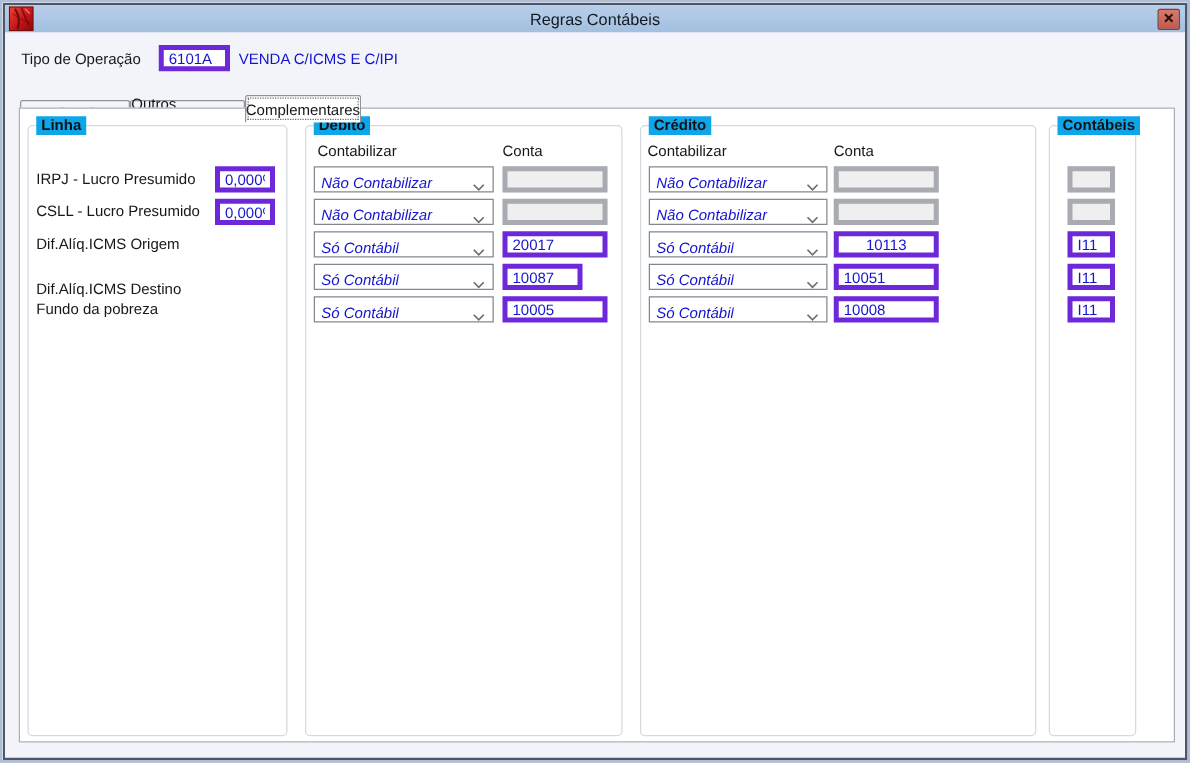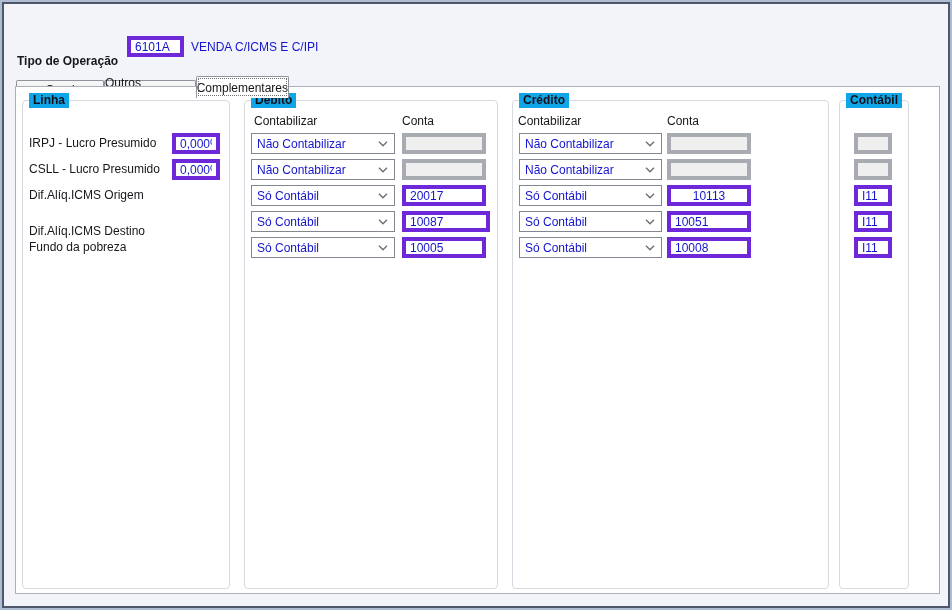--- a/index.html
+++ b/index.html
@@ -70,36 +70,56 @@
   }
   .group-title {
     position:absolute; top:-8px; left:6px; background:#0ea5e9;
     padding:0 4px; font-size:12px; font-weight:bold; color:#111116;
     line-height:15px; white-space:nowrap;
   }
 
   .combo {
     position:absolute; height:21px;
     border:1px solid #828790; background:#fff;
-    display:flex; align-items:center; justify-content:space-between;
-    padding:0 6px 0 5px; cursor:default;
+    display:flex; align-items:flex-end; justify-content:space-between;
+    padding:0 6px 0 5px; cursor:default;font-style:italic;
   }
   .combo-text { font-size:12px; color:#1414CE; white-space:nowrap; overflow:hidden; }
   .chev { flex:0 0 auto; margin-left:4px; display:block; }
 </style>
 </head>
 <body>
 
 <div class="window">
   <div class="inner">
 
+    <div class="titlebar">
+      <svg class="app-icon" viewBox="0 0 20 20">
+        <defs>
+          <linearGradient id="redg" x1="0" y1="0" x2="1" y2="1">
+            <stop offset="0" stop-color="#F04434"></stop>
+            <stop offset="0.55" stop-color="#C41616"></stop>
+            <stop offset="1" stop-color="#8F0505"></stop>
+          </linearGradient>
+        </defs>
+        <rect x="0.5" y="0.5" width="19" height="19" fill="url(#redg)" stroke="#6E1010"></rect>
+        <path d="M5 2 C8 7 9 13 7 18" stroke="#55070c" stroke-width="1.6" fill="none" opacity="0.85"></path>
+        <path d="M10 1 C12 6 14 11 16 15" stroke="#55070c" stroke-width="1.3" fill="none" opacity="0.7"></path>
+        <path d="M3 6 C7 9 12 12 17 13" stroke="#7a0d12" stroke-width="1.1" fill="none" opacity="0.6"></path>
+        <path d="M13 2 L17 6" stroke="#f98e80" stroke-width="1" opacity="0.8"></path>
+      </svg>
+      <span class="title-text">Regras Contábeis</span>
+      <div class="close-btn">
+        <span>✕</span>
+      </div>
+    </div>
 
     <div class="formarea">
 
-      <span class="lbl" style="left:13px; top:28px;font-weight:bold;">Tipo de Operação</span>
+      <span class="lbl" style="left:13px; top:14px;">Tipo de Operação</span>
       <input class="tfield" style="left: 123px; top: 10px; width: 57px;" readonly="" value="6101A">
       <span class="lbl blue-text" style="left:187px; top:14px;">VENDA C/ICMS E C/IPI</span>
 
       <div class="tab" style="left:12px; width:88px;">
         <span>Geral</span>
       </div>
       <div class="tab" style="left:100px; width:92px;">
         <span>Outros Encargos</span>
       </div>
       <div class="tab tab--active" style="left:192px; width:93px;">
@@ -154,21 +174,21 @@
           <div class="combo" style="left:6px; top:136px; width:144px;">
             <span class="combo-text">Só Contábil</span>
             <svg class="chev" width="10" height="6" viewBox="0 0 10 6">
                 <path d="M1 0.8 L5 4.8 L9 0.8" stroke="#6b6f76" stroke-width="1.4" fill="none"></path>
               </svg>
           </div>
 
           <input class="tfield tfield--disabled" style="left: 157px; top: 32px; width: 84px;" disabled="" value="">
           <input class="tfield tfield--disabled" style="left: 157px; top: 58px; width: 84px;" disabled="" value="">
           <input class="tfield" style="left: 157px; top: 84px; width: 84px;" readonly="" value="20017">
-          <input class="tfield" style="left: 157px; top: 110px; width: 88px;" readonly="" value="10087">
+          <input class="tfield" style="left: 157px; top: 110px; width: 64px;" readonly="" value="10087">
           <input class="tfield" style="left: 157px; top: 136px; width: 84px;" readonly="" value="10005">
         </div>
 
         <div class="groupbox" style="left:496px; width:317px;">
           <span class="group-title">Crédito</span>
 
           <span class="lbl" style="left:5px; top:13px;">Contabilizar</span>
           <span class="lbl" style="left:154px; top:13px;">Conta</span>
 
           <div class="combo" style="left:6px; top:32px; width:143px;">
@@ -203,21 +223,21 @@
           </div>
 
           <input class="tfield tfield--disabled" style="left: 154px; top: 32px; width: 84px;" disabled="" value="">
           <input class="tfield tfield--disabled" style="left: 154px; top: 58px; width: 84px;" disabled="" value="">
           <input class="tfield" style="left: 154px; top: 84px; width: 84px; text-align: center;" readonly="" value="10113">
           <input class="tfield" style="left: 154px; top: 110px; width: 84px;" readonly="" value="10051">
           <input class="tfield" style="left: 154px; top: 136px; width: 84px;" readonly="" value="10008">
         </div>
 
         <div class="groupbox" style="left:823px; width:70px;">
-          <span class="group-title">Contábil</span>
+          <span class="group-title">Contábeis</span>
 
           <input class="tfield tfield--disabled" style="left: 14px; top: 32px; width: 38px;" disabled="" value="">
           <input class="tfield tfield--disabled" style="left: 14px; top: 58px; width: 38px;" disabled="" value="">
           <input class="tfield" style="left: 14px; top: 84px; width: 38px;" readonly="" value="I11">
           <input class="tfield" style="left: 14px; top: 110px; width: 38px;" readonly="" value="I11">
           <input class="tfield" style="left: 14px; top: 136px; width: 38px;" readonly="" value="I11">
         </div>
 
       </div>
     </div>

